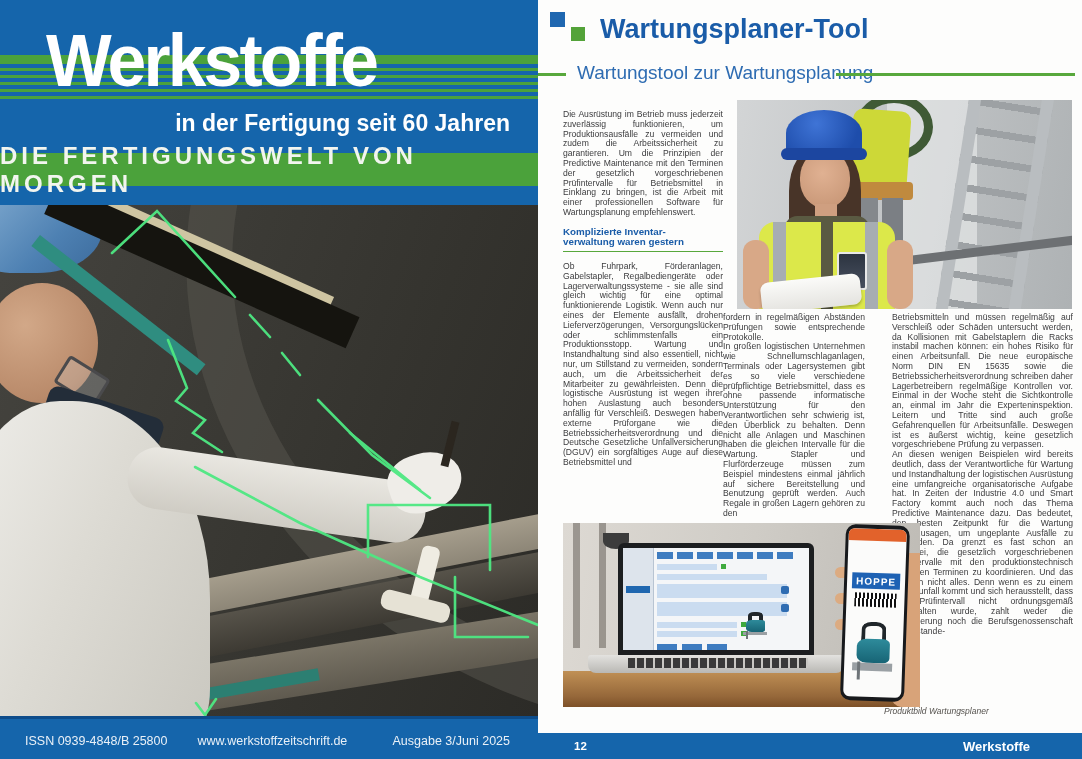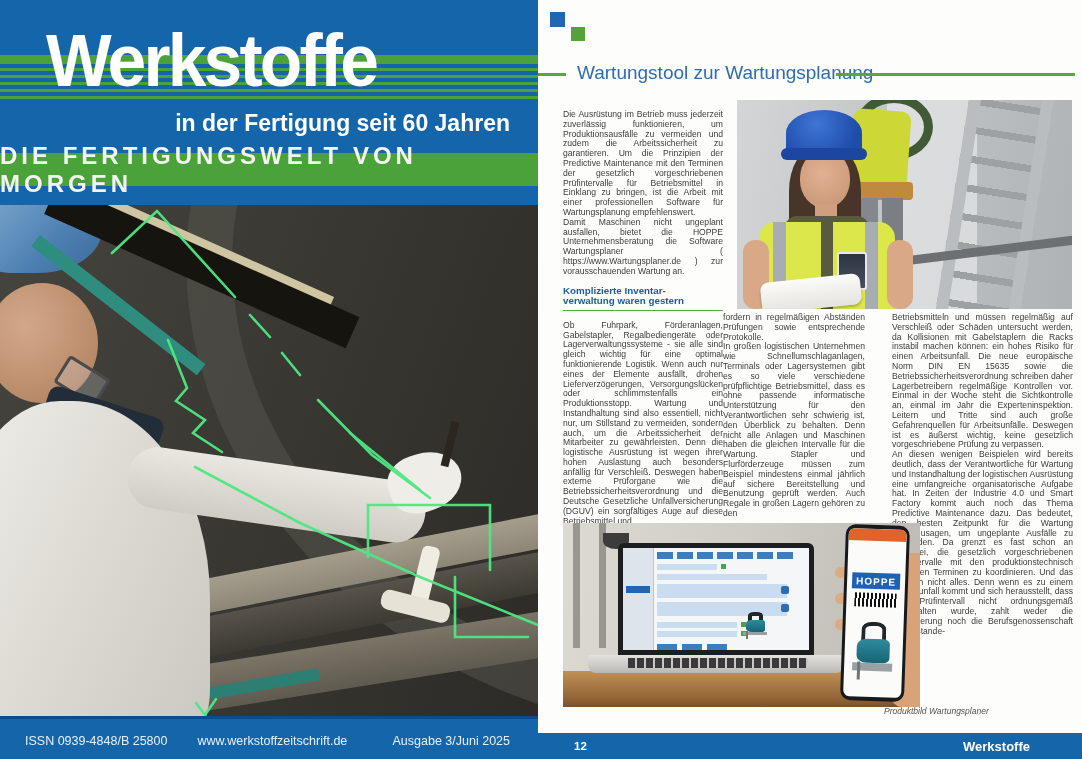--- a/index.html
+++ b/index.html
@@ -219,27 +219,27 @@
     <footer class="cover-footer">
       <span class="cf-issn">ISSN 0939-4848/B 25800</span>
       <span class="cf-url">www.werkstoffzeitschrift.de</span>
       <span class="cf-issue">Ausgabe 3/Juni 2025</span>
     </footer>
   </section>
 
   <section class="page-right">
     <div class="sq-blue"></div>
     <div class="sq-green"></div>
+    <h2 class="kicker-title" style="margin:0">Wartungsplaner-Tool</h2>
     <div class="subline-dash"></div>
     <div class="subline-text">Wartungstool zur Wartungsplanung</div>
     <div class="subline-rule"></div>
 
     <div class="col" style="left:25px;top:103px;width:160px;">
       <p>Die Ausrüstung im Betrieb muss jederzeit zuverlässig funktionieren, um Produktionsausfälle zu vermeiden und zudem die Arbeitssicherheit zu garantieren. Um die Prinzipien der Predictive Maintenance mit den Terminen der gesetzlich vorgeschriebenen Prüfintervalle für Betriebsmittel in Einklang zu bringen, ist die Arbeit mit einer professionellen Software für Wartungsplanung empfehlenswert.</p>
-      <p>Damit Maschinen nicht ungeplant ausfallen, bietet die HOPPE Unternehmensberatung die Software Wartungsplaner ( https://www.Wartungsplaner.de ) zur vorausschauenden Wartung an.</p>
       <h3 class="later">Komplizierte Inventar-
 verwaltung waren gestern</h3>
       <p>Ob Fuhrpark, Förderanlagen, Gabelstapler, Regalbediengeräte oder Lagerverwaltungssysteme - sie alle sind gleich wichtig für eine optimal funktionierende Logistik. Wenn auch nur eines der Elemente ausfällt, drohen Lieferverzögerungen, Versorgungslücken oder schlimmstenfalls ein Produktionsstopp. Wartung und Instandhaltung sind also essentiell, nicht nur, um Stillstand zu vermeiden, sondern auch, um die Arbeitssicherheit der Mitarbeiter zu gewährleisten. Denn die logistische Ausrüstung ist wegen ihrer hohen Auslastung auch besonders anfällig für Verschleiß. Deswegen haben externe Prüforgane wie die Betriebssicherheitsverordnung und die Deutsche Gesetzliche Unfallversicherung (DGUV) ein sorgfältiges Auge auf diese Betriebsmittel und</p>
     </div>
 
     <div class="col" style="left:185px;top:313px;width:142px;">
       <p style="padding-top:0">fordern in regelmäßigen Abständen Prüfungen sowie entsprechende Protokolle.</p>
       <p>In großen logistischen Unternehmen wie Schnellumschlaganlagen, Terminals oder Lagersystemen gibt es so viele verschiedene prüfpflichtige Betriebsmittel, dass es ohne passende informatische Unterstützung für den Verantwortlichen sehr schwierig ist, den Überblick zu behalten. Denn nicht alle Anlagen und Maschinen haben die gleichen Intervalle für die Wartung. Stapler und Flurförderzeuge müssen zum Beispiel mindestens einmal jährlich auf sichere Bereitstellung und Benutzung geprüft werden. Auch Regale in großen Lagern gehören zu den</p>
     </div>
 

